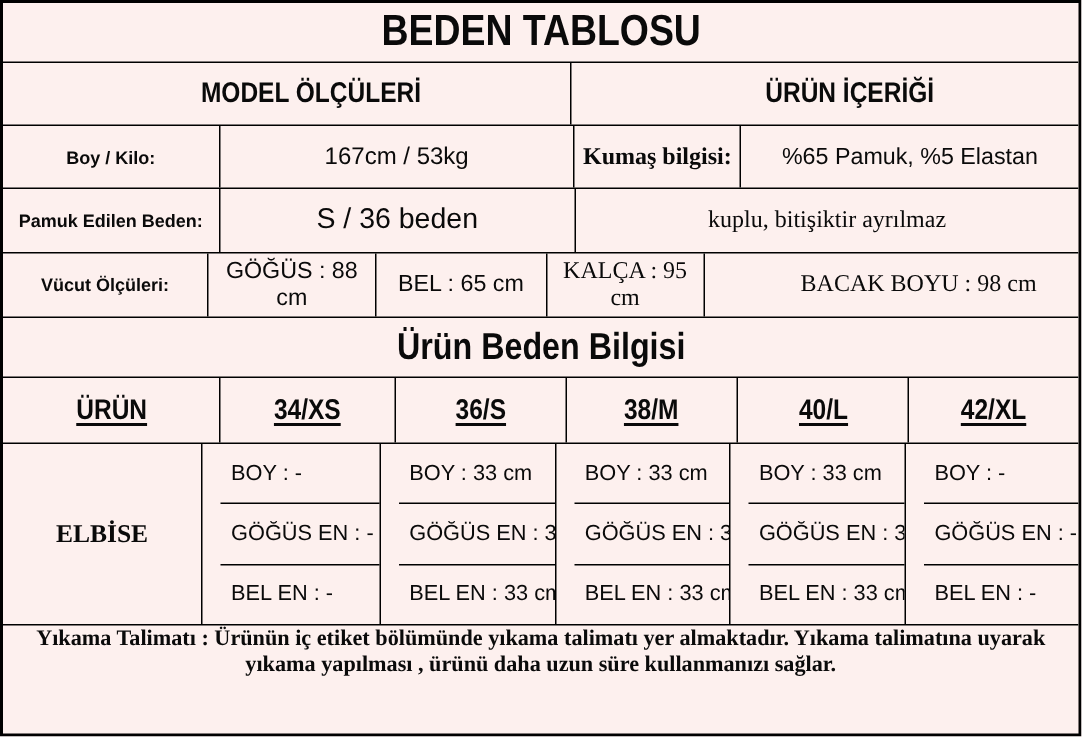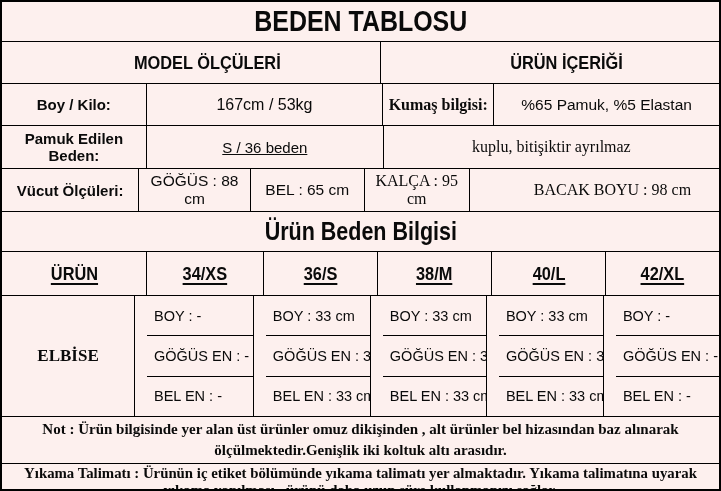--- a/index.html
+++ b/index.html
@@ -24,23 +24,23 @@
     min-width: 0;
   }
   .cell.end { border-right: none; }
 
   .squeeze { display: inline-block; transform: scaleX(0.86); transform-origin: center; white-space: nowrap; }
 
   .title-row { height: 39px; align-items: center; justify-content: center; display: flex; }
   .title-text { font-weight: bold; font-size: 29px; letter-spacing: 0px; }
 
   .sec-hdr { font-weight: bold; font-size: 19px; margin-left: 32px; }
-  .lbl { font-weight: bold; font-size: 15px; }
+  .lbl { font-weight: bold; font-size: 12px; }
   .val { font-size: 15.5px; }
-  .val-lg { font-size: 15px; text-decoration: underline; }
+  .val-lg { font-size: 19px; }
   .serif { font-family: "Liberation Serif", serif; }
   .serif-b { font-family: "Liberation Serif", serif; font-weight: bold; }
   .fs16 { font-size: 16px; }
   .fs17 { font-size: 17px; }
 
   .mid-hdr { font-weight: bold; font-size: 25px; text-align: center; }
   .col-hdr { font-weight: bold; font-size: 19px; }
   .col-hdr .squeeze { text-decoration: underline; text-decoration-thickness: 2px; text-underline-offset: 3px; }
 
   .size-body { height: 120px; }
@@ -152,21 +152,18 @@
       <div class="size-cell">GÖĞÜS EN : 33 cm</div>
       <div class="size-cell bot">BEL EN : 33 cm</div>
     </div>
     <div class="size-col end" style="flex:114;">
       <div class="size-cell">BOY : -</div>
       <div class="size-cell">GÖĞÜS EN : -</div>
       <div class="size-cell bot">BEL EN : -</div>
     </div>
   </div>
 
-  <div class="row note-row note1">
-    <div class="note-text">Not : Ürün bilgisinde yer alan üst ürünler omuz dikişinden , alt ürünler bel hizasından baz alınarak ölçülmektedir.Genişlik iki koltuk altı arasıdır.</div>
-  </div>
 
   <div class="row note-row note2 last">
     <div class="note-text">Yıkama Talimatı : Ürünün iç etiket bölümünde yıkama talimatı yer almaktadır. Yıkama talimatına uyarak yıkama yapılması , ürünü daha uzun süre kullanmanızı sağlar.</div>
   </div>
 
 </div>
 
 </body></html>

